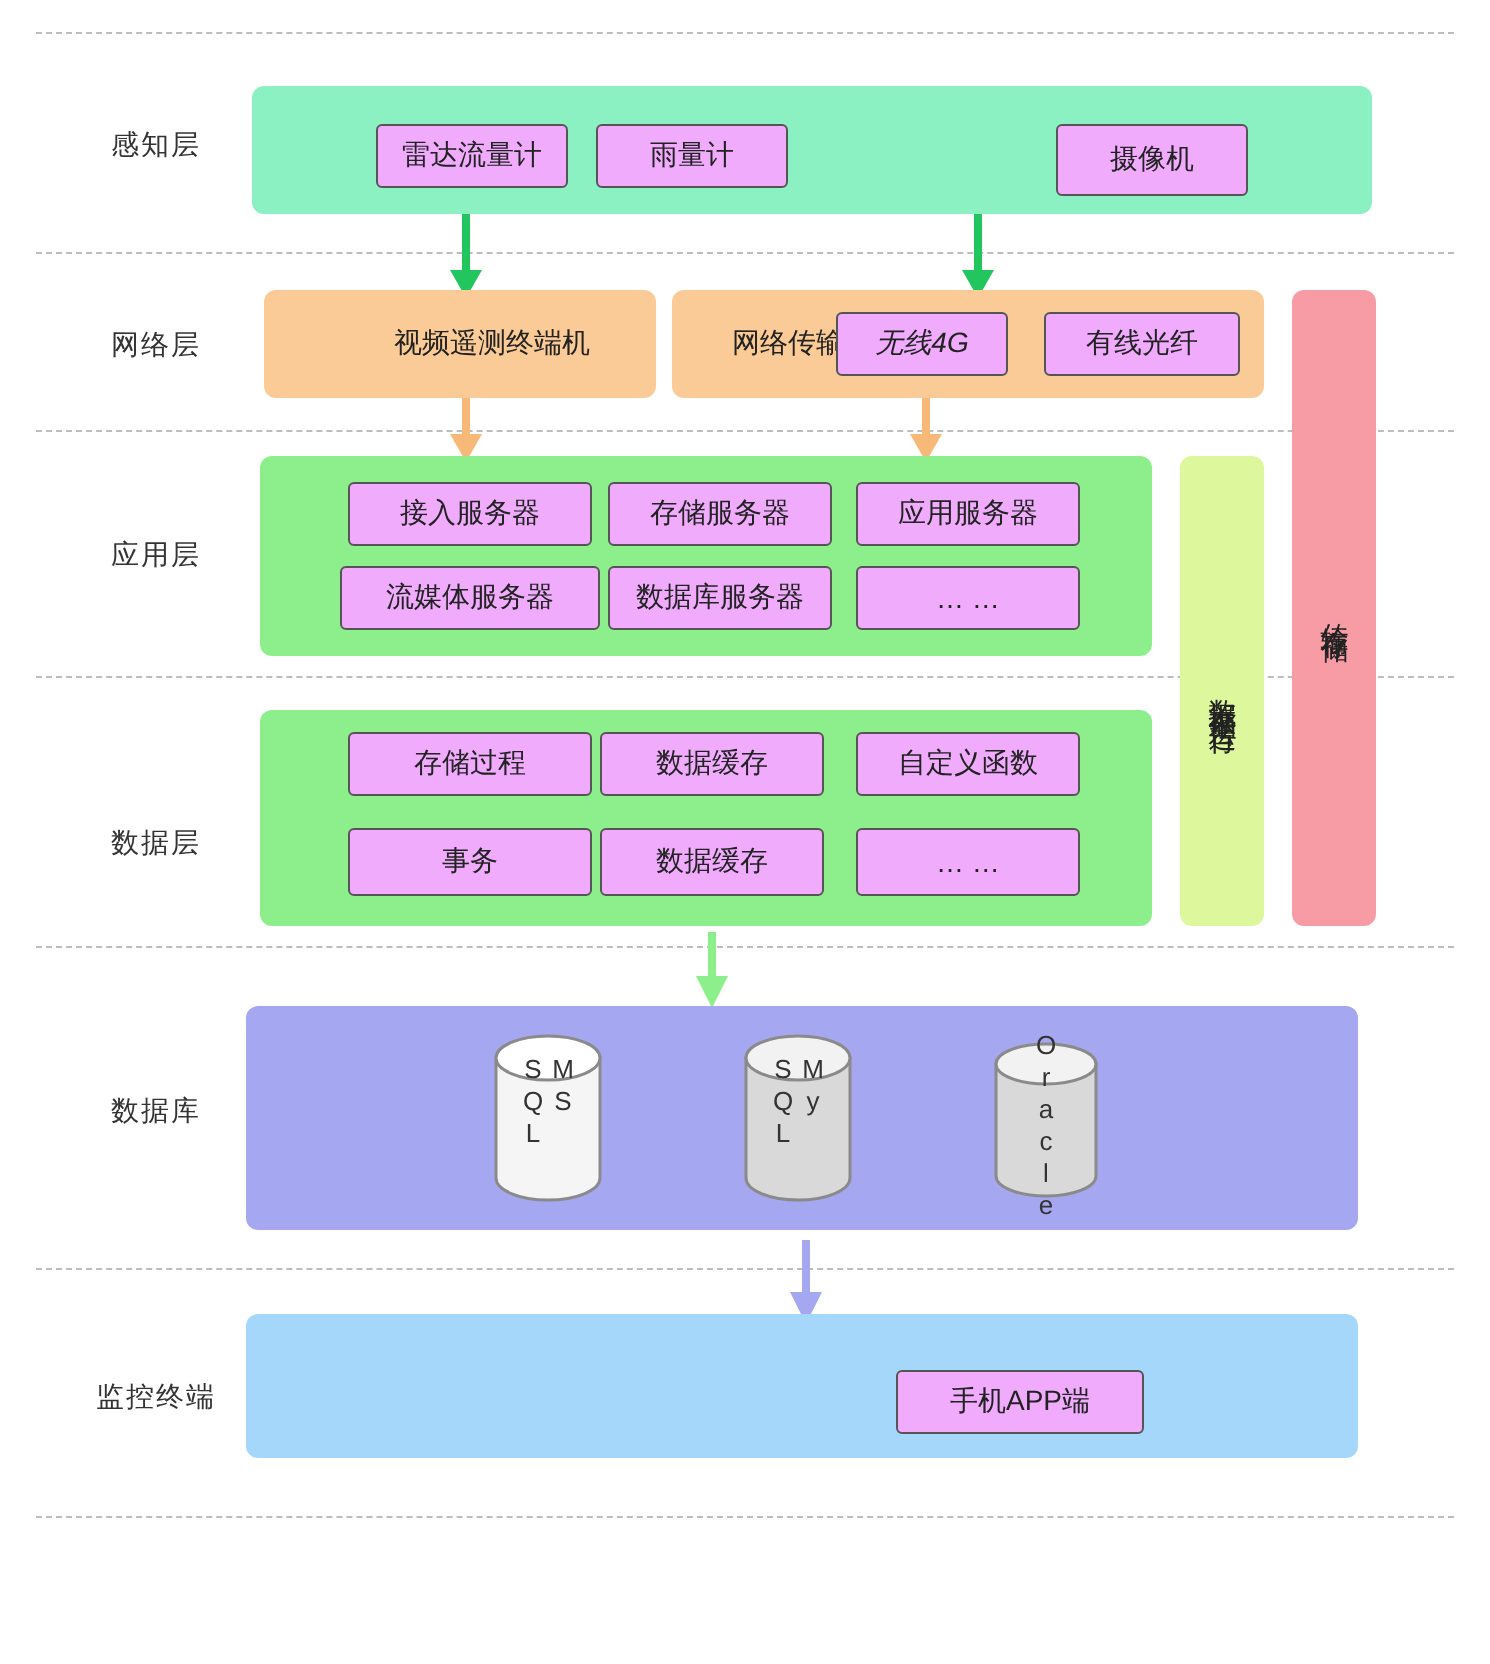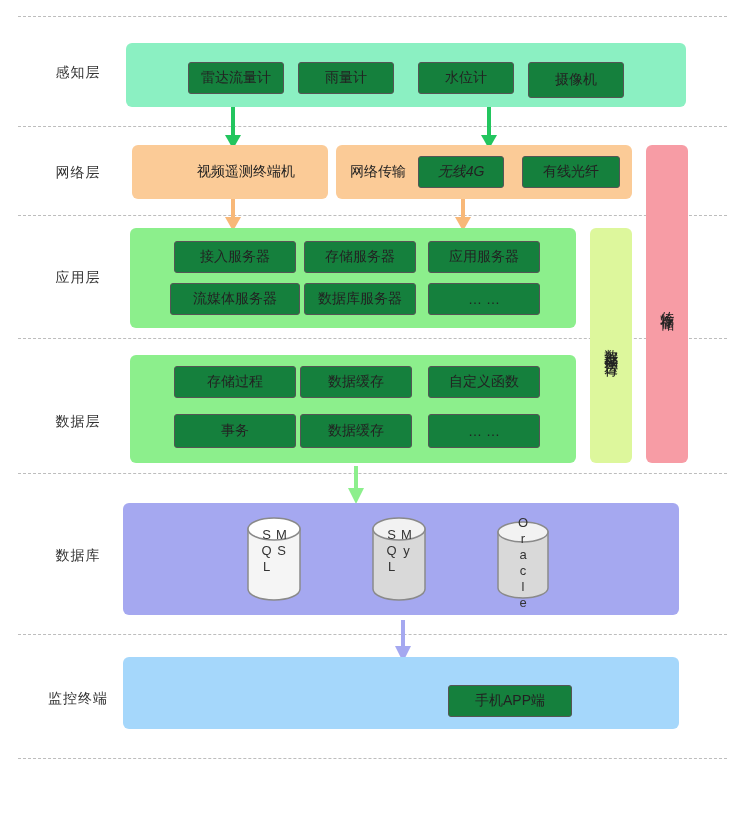--- a/index.html
+++ b/index.html
@@ -55,21 +55,21 @@
     background: #a5d7fb;
   }
   .band-pink {
     background: #f79ca5;
   }
   .band-lime {
     background: #ddf79c;
   }
   .box {
     position: absolute;
-    background: #15803d;
+    background: #f0abfc;
     border: 1px solid #555;
     border-radius: 3px;
     box-sizing: border-box;
     display: flex;
     align-items: center;
     justify-content: center;
     font-size: 14px;
     color: #222;
     text-align: center;
   }
@@ -129,37 +129,36 @@
   <div class="layer-label" style="top:64px;">感知层</div>
   <div class="layer-label" style="top:164px;">网络层</div>
   <div class="layer-label" style="top:269px;">应用层</div>
   <div class="layer-label" style="top:413px;">数据层</div>
   <div class="layer-label" style="top:547px;">数据库</div>
   <div class="layer-label" style="top:690px;">监控终端</div>
 
   <div class="band band-sense" style="left:126px; top:43px; width:560px; height:64px;"></div>
   <div class="box" style="left:188px; top:62px; width:96px; height:32px;">雷达流量计</div>
   <div class="box" style="left:298px; top:62px; width:96px; height:32px;">雨量计</div>
-  <div class="box" style="left:418px; top:62px; width:96px; height:32px;">水位计</div>
   <div class="box" style="left:528px; top:62px; width:96px; height:36px;">摄像机</div>
 
   <svg class="arrow" style="left:222px; top:107px;" width="22" height="42">
     <line x1="11" y1="0" x2="11" y2="30" stroke="#22c55e" stroke-width="4"></line>
     <polygon points="3,28 19,28 11,42" fill="#22c55e"></polygon>
   </svg>
   <svg class="arrow" style="left:478px; top:107px;" width="22" height="42">
     <line x1="11" y1="0" x2="11" y2="30" stroke="#22c55e" stroke-width="4"></line>
     <polygon points="3,28 19,28 11,42" fill="#22c55e"></polygon>
   </svg>
 
   <div class="band band-orange" style="left:132px; top:145px; width:196px; height:54px;"></div>
   <div class="plain-label" style="left:132px; top:145px; width:228px; height:54px;">视频遥测终端机</div>
 
   <div class="band band-orange" style="left:336px; top:145px; width:296px; height:54px;"></div>
-  <div class="plain-label" style="left:340px; top:145px; width:76px; height:54px;">网络传输</div>
+  <div class="plain-label" style="left:356px; top:145px; width:76px; height:54px;">网络传输</div>
   <div class="box" style="left:418px; top:156px; width:86px; height:32px;font-style:italic;">无线4G</div>
   <div class="box" style="left:522px; top:156px; width:98px; height:32px;">有线光纤</div>
 
   <svg class="arrow" style="left:222px; top:199px;" width="22" height="32">
     <line x1="11" y1="0" x2="11" y2="20" stroke="#f8b878" stroke-width="4"></line>
     <polygon points="3,18 19,18 11,32" fill="#f8b878"></polygon>
   </svg>
   <svg class="arrow" style="left:452px; top:199px;" width="22" height="32">
     <line x1="11" y1="0" x2="11" y2="20" stroke="#f8b878" stroke-width="4"></line>
     <polygon points="3,18 19,18 11,32" fill="#f8b878"></polygon>

